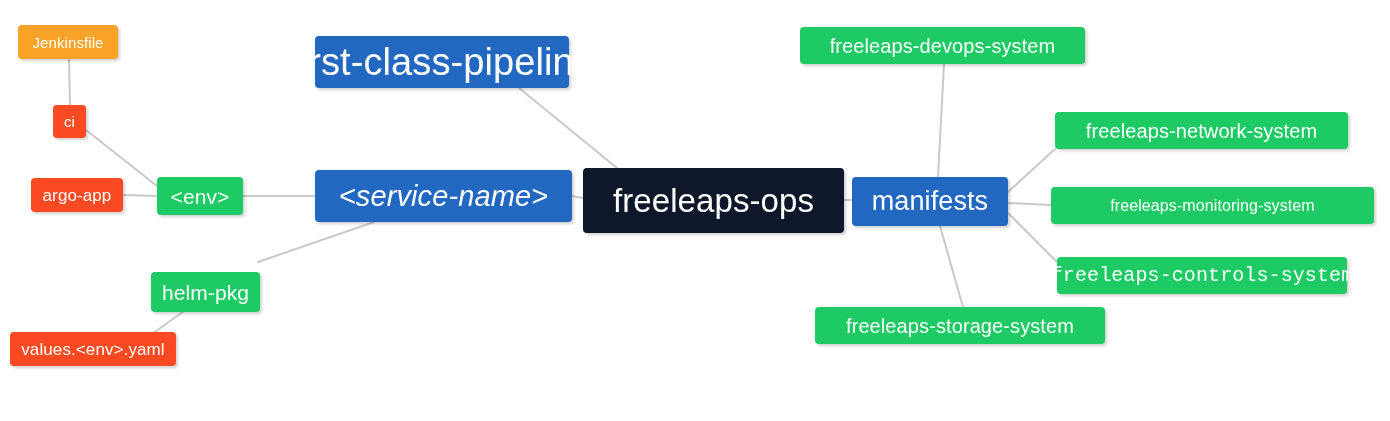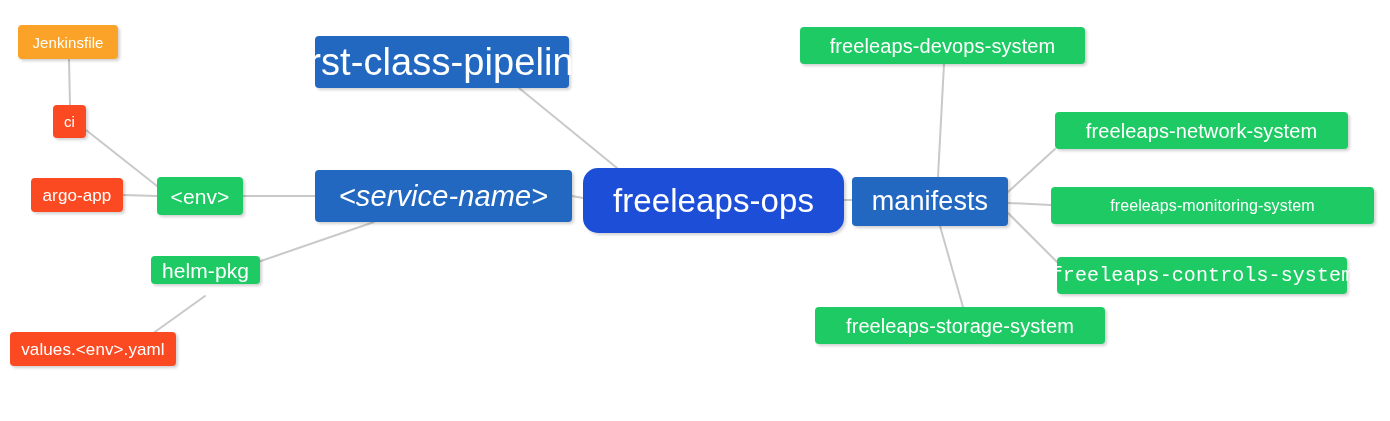--- a/index.html
+++ b/index.html
@@ -49,24 +49,24 @@
       <line x1="1008" y1="203" x2="1051" y2="205" stroke="#c9c9c9" stroke-width="2" stroke-linecap="round"></line>
       <line x1="1008" y1="213" x2="1057" y2="262" stroke="#c9c9c9" stroke-width="2" stroke-linecap="round"></line>
       <line x1="940" y1="226" x2="963" y2="307" stroke="#c9c9c9" stroke-width="2" stroke-linecap="round"></line>
     </svg>
   <div id="node-layer">
       <div class="node" style="left: 18px; top: 25px; width: 100px; height: 34px; background: rgb(251, 163, 40); font-size: 15px; text-align: center;">Jenkinsfile</div>
       <div class="node" style="left: 53px; top: 105px; width: 33px; height: 33px; background: rgb(251, 74, 33); font-size: 15px;">ci</div>
       <div class="node" style="left: 31px; top: 178px; width: 92px; height: 34px; background: rgb(251, 74, 33); font-size: 17px;">argo-app</div>
       <div class="node" style="left: 157px; top: 177px; width: 86px; height: 38px; background: rgb(30, 202, 99); font-size: 21px;">&lt;env&gt;</div>
       <div class="node" style="left: 10px; top: 332px; width: 166px; height: 34px; background: rgb(251, 74, 33); font-size: 17px;">values.&lt;env&gt;.yaml</div>
-      <div class="node" style="left: 151px; top: 256px; width: 109px; height: 28px; background: rgb(30, 202, 99); font-size: 21px;">helm-pkg</div>
+      <div class="node" style="left: 151px; top: 272px; width: 109px; height: 40px; background: rgb(30, 202, 99); font-size: 21px;">helm-pkg</div>
       <div class="node" style="left: 315px; top: 170px; width: 257px; height: 52px; background: rgb(34, 104, 192); font-size: 29px; font-style: italic;">&lt;service-name&gt;</div>
       <div class="node" style="left: 315px; top: 36px; width: 254px; height: 52px; background: rgb(34, 104, 192); font-size: 38px;">first-class-pipeline</div>
-      <div class="node" style="left: 583px; top: 168px; width: 261px; height: 65px; background: #1d4ed8; font-size: 33px; border-radius: 15px;">freeleaps-ops</div>
+      <div class="node" style="left: 583px; top: 168px; width: 261px; height: 65px; background: #0f172a; font-size: 33px;">freeleaps-ops</div>
       <div class="node" style="left: 852px; top: 177px; width: 156px; height: 49px; background: rgb(34, 104, 192); font-size: 27px;">manifests</div>
       <div class="node" style="left: 800px; top: 27px; width: 285px; height: 37px; background: rgb(30, 202, 99); font-size: 20px;">freeleaps-devops-system</div>
       <div class="node" style="left: 1055px; top: 112px; width: 293px; height: 37px; background: rgb(30, 202, 99); font-size: 20px;">freeleaps-network-system</div>
       <div class="node" style="left: 1051px; top: 187px; width: 323px; height: 37px; background: rgb(30, 202, 99); font-size: 16px;">freeleaps-monitoring-system</div>
       <div class="node" style="left: 1057px; top: 257px; width: 290px; height: 37px; background: rgb(30, 202, 99); font-size: 20px; font-family: Liberation Mono, monospace;">freeleaps-controls-system</div>
       <div class="node" style="left: 815px; top: 307px; width: 290px; height: 37px; background: rgb(30, 202, 99); font-size: 20px;">freeleaps-storage-system</div>
     </div>
 </div>
 
 </body></html>

